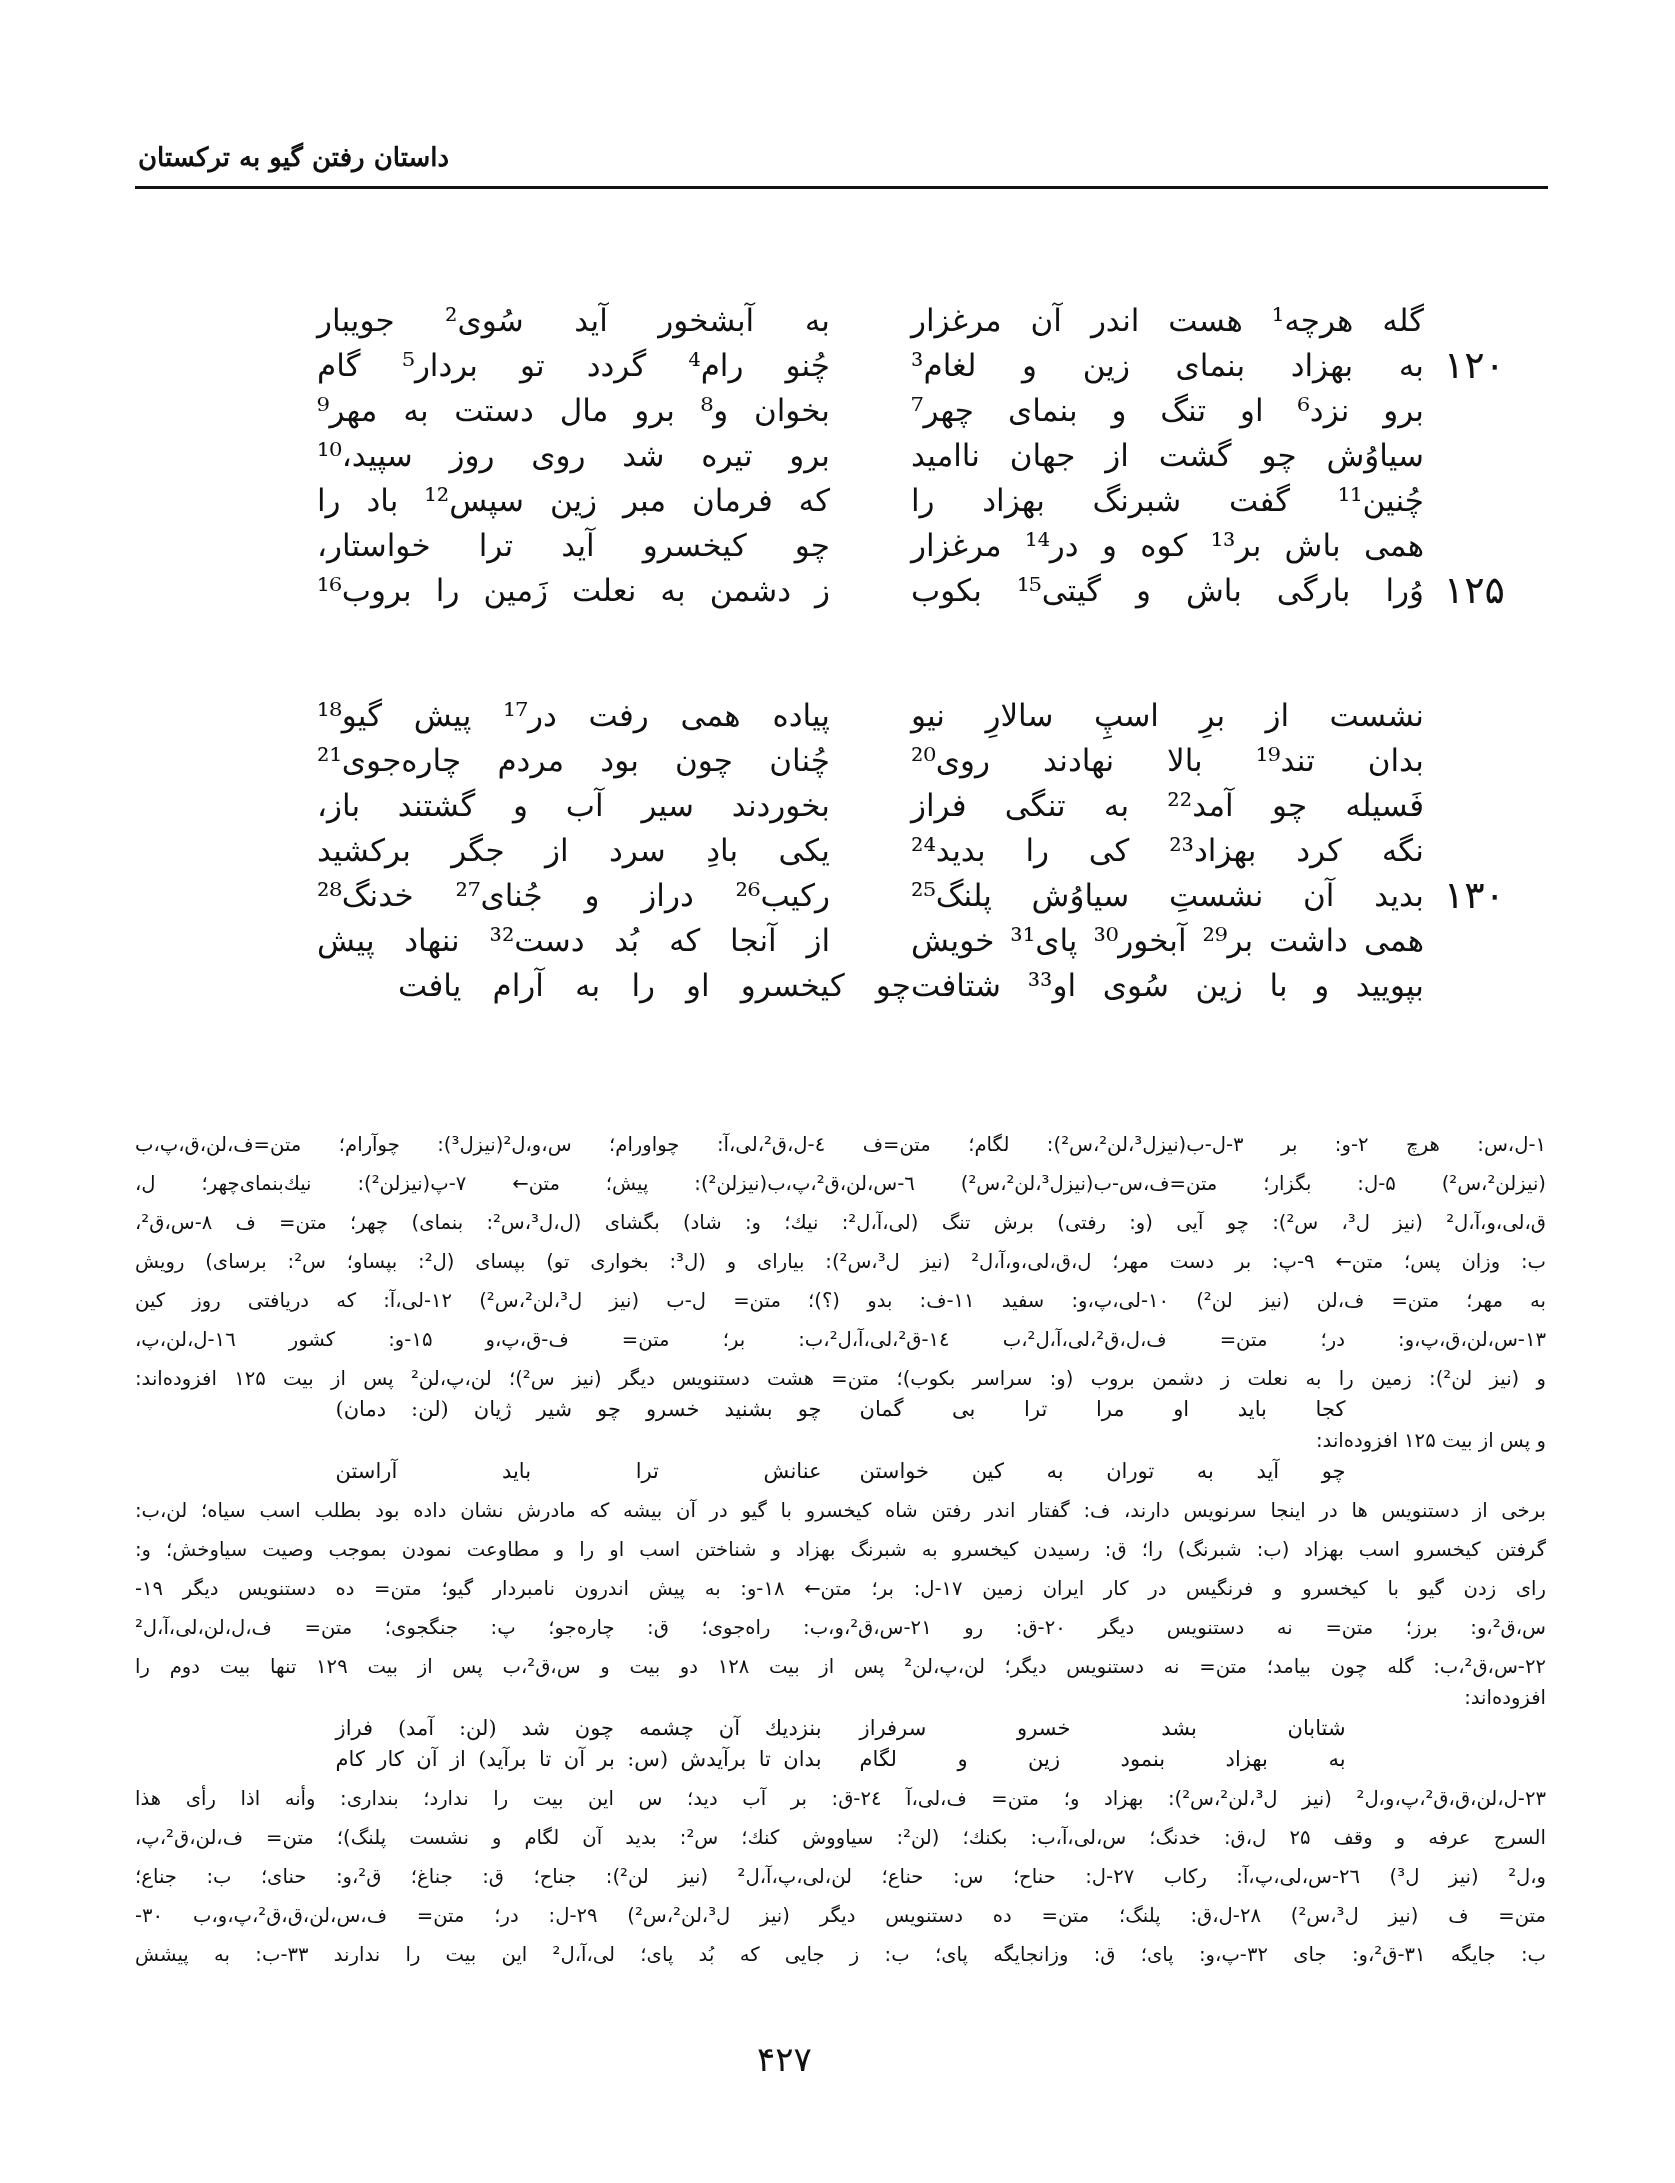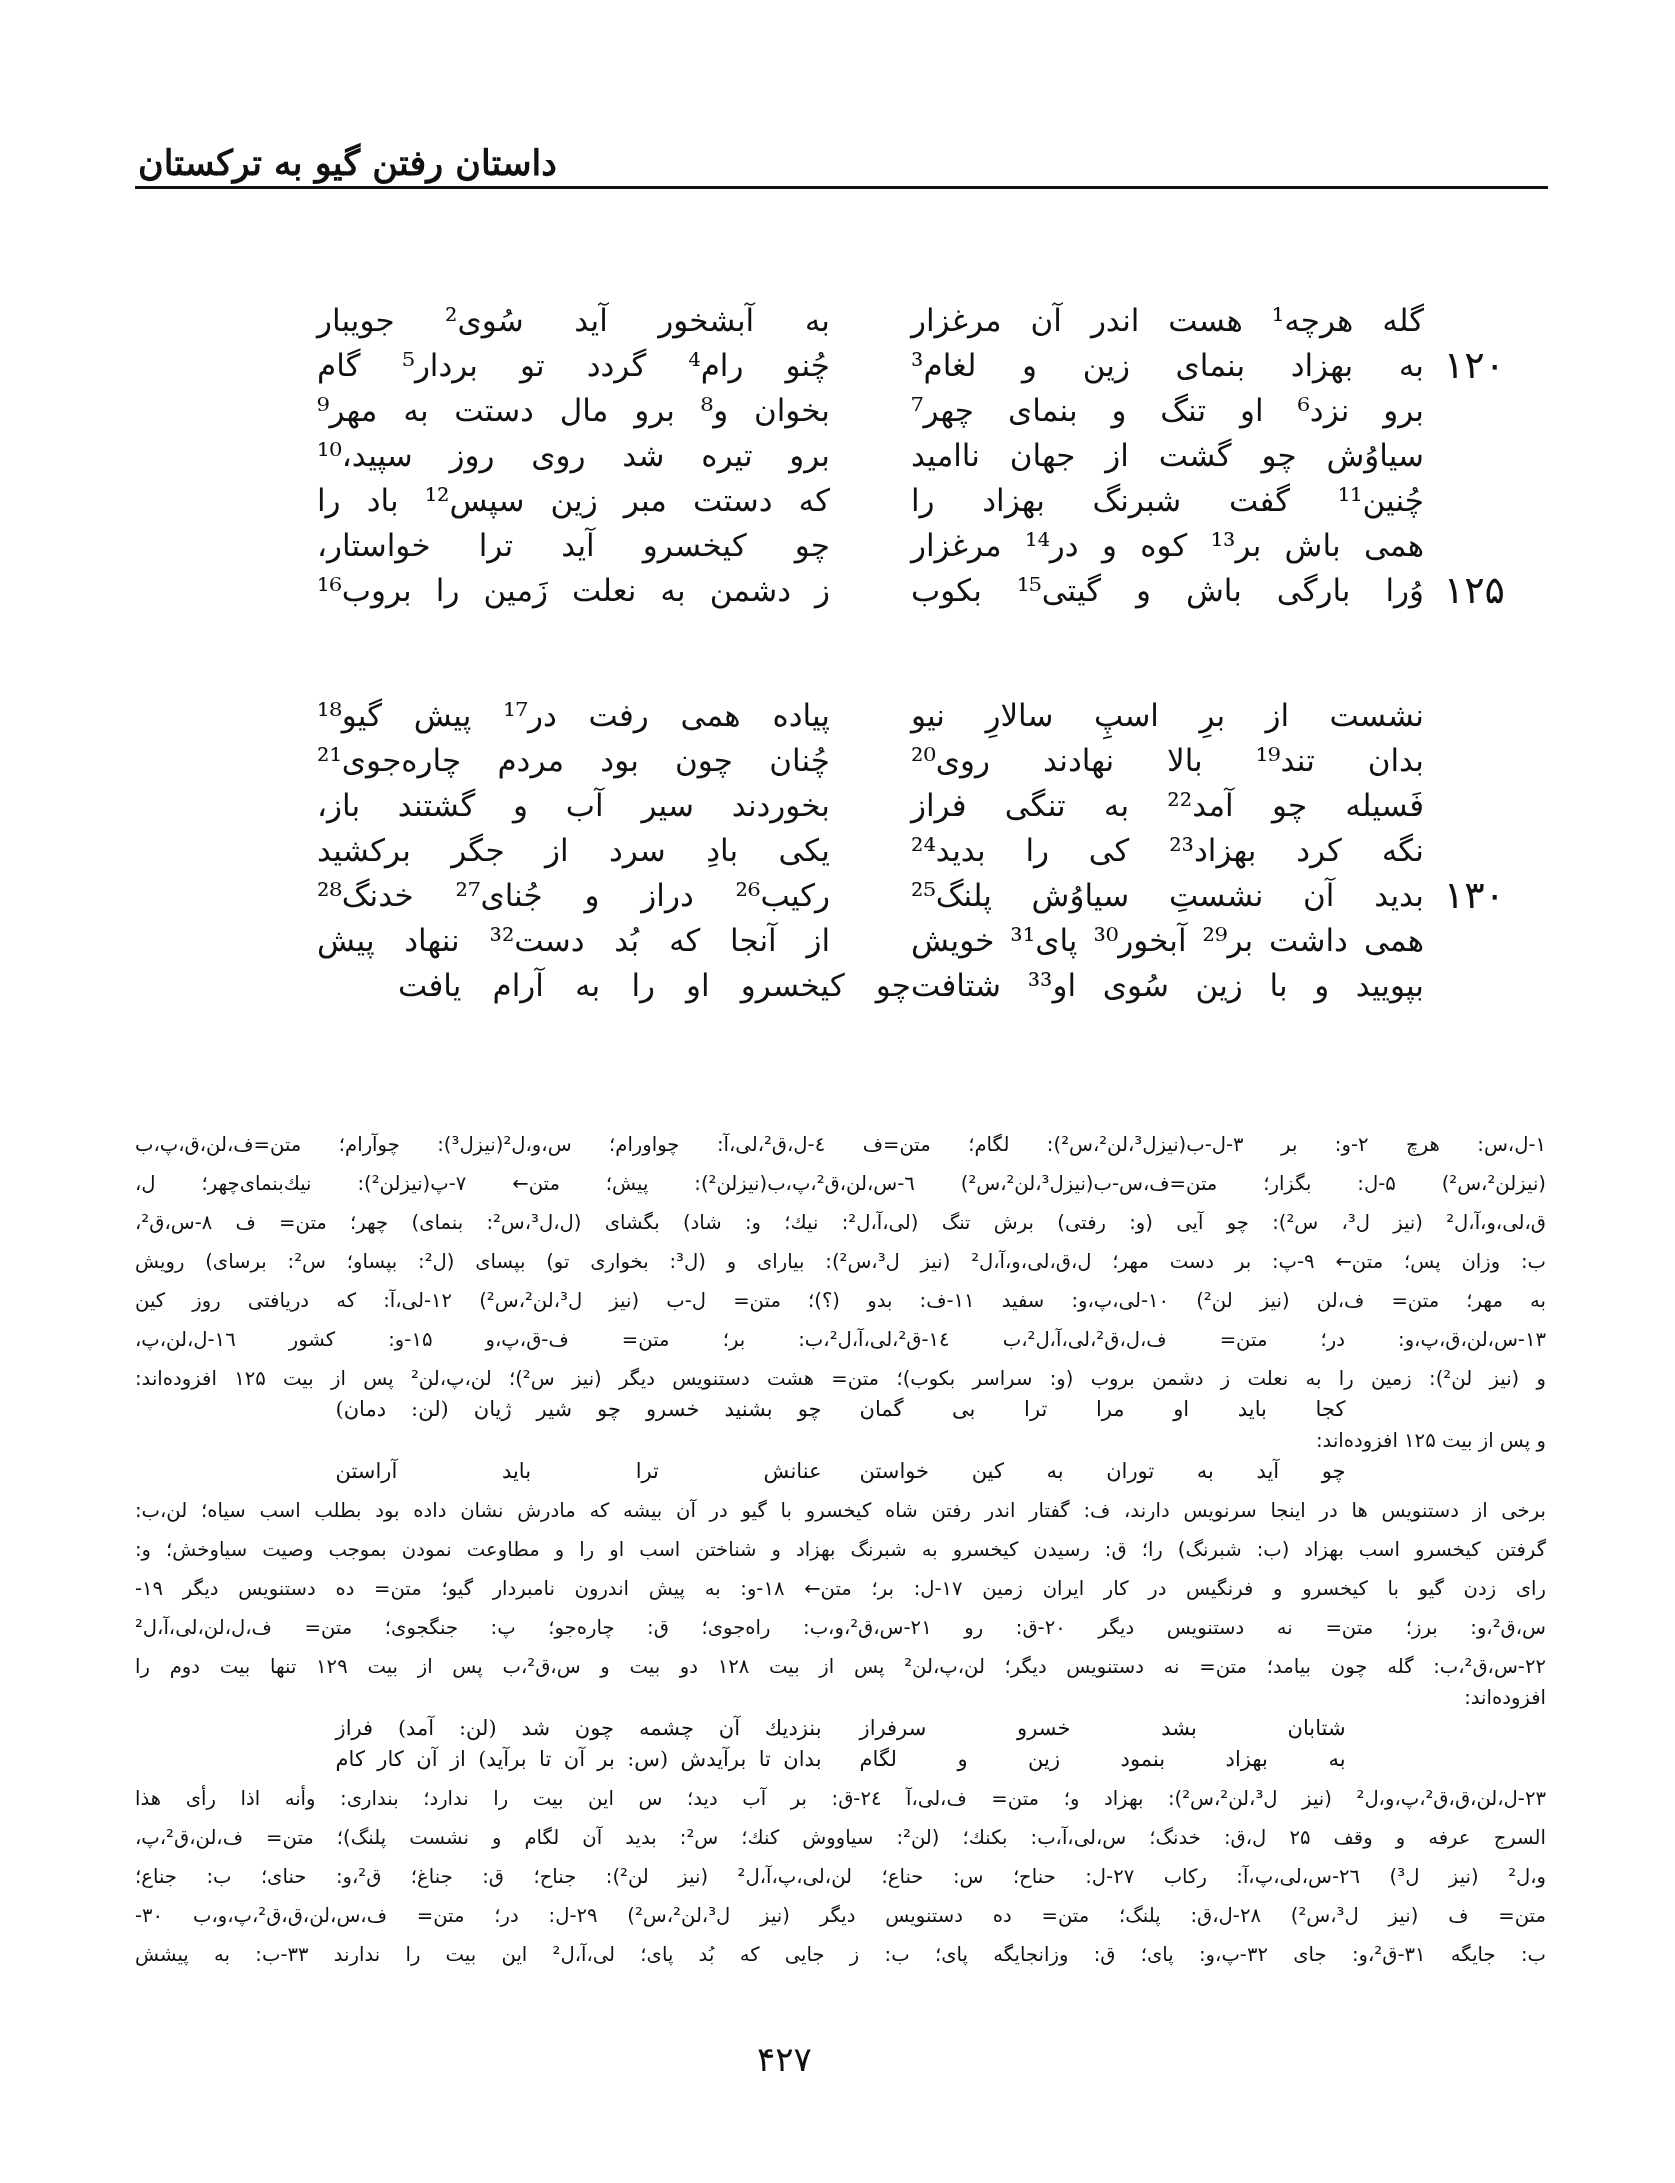--- a/index.html
+++ b/index.html
@@ -1,17 +1,17 @@
 <!DOCTYPE html>
 <html style="font-size:10.8px"><head>
 <meta charset="utf-8">
 <style>
   html, body { margin:0; padding:0; background:#ffffff; }
   body { width:1676px; height:2183px; position:relative; overflow:hidden; color:#111; font-family:"DejaVu Serif", serif; }
-  .header-title { position:absolute; left:138px; top:142px; font-size:35px; font-weight:bold; direction:rtl; white-space:nowrap; }
+  .header-title { position:absolute; left:138px; top:142px; font-size:26px; font-weight:bold; direction:rtl; white-space:nowrap; }
   .header-rule { position:absolute; left:135px; right:128px; top:186px; height:3.4px; background:#111; }
   .poem { position:absolute; left:243px; width:1181px; direction:rtl; }
   .stanza1 { top:297px; }
   .stanza2 { top:692px; }
   .couplet { display:flex; flex-direction:row; height:45px; align-items:center; position:relative; }
   .verse-num { position:absolute; right:-81px; width:74px; text-align:right; font-size:38px; }
   .hemistich { font-size:31px; white-space:nowrap; width:513px; text-align:justify; text-align-last:justify; }
   .hemistich.right { margin-left:81px; }
   .footnotes { position:absolute; left:135px; width:1411px; top:1121px; direction:rtl; font-family:"DejaVu Sans", sans-serif; font-size:19.6px; line-height:31px; text-align:justify; }
   .fn-line { white-space:nowrap; overflow:hidden; text-align:justify; text-align-last:justify; height:31px;margin-top:8px; }
@@ -45,21 +45,21 @@
       <span class="hemistich">بخوان و⁸ برو مال دستت به مهر⁹</span>
     </div>
   <div class="couplet">
       <span class="verse-num"></span>
       <span class="hemistich right">سیاوُش چو گشت از جهان ناامید</span>
       <span class="hemistich">برو تیره شد روی روز سپید،¹⁰</span>
     </div>
   <div class="couplet">
       <span class="verse-num"></span>
       <span class="hemistich right">چُنین¹¹ گفت شبرنگ بهزاد را</span>
-      <span class="hemistich">که دستت مبر زین سپس¹² باد را</span>
+      <span class="hemistich">که فرمان مبر زین سپس¹² باد را</span>
     </div>
   <div class="couplet">
       <span class="verse-num"></span>
       <span class="hemistich right">همی باش بر¹³ کوه و در¹⁴ مرغزار</span>
       <span class="hemistich">چو کیخسرو آید ترا خواستار،</span>
     </div>
   <div class="couplet">
       <span class="verse-num">۱۲۵</span>
       <span class="hemistich right">وُرا بارگی باش و گیتی¹⁵ بکوب</span>
       <span class="hemistich">ز دشمن به نعلت زَمین را بروب¹⁶</span>

